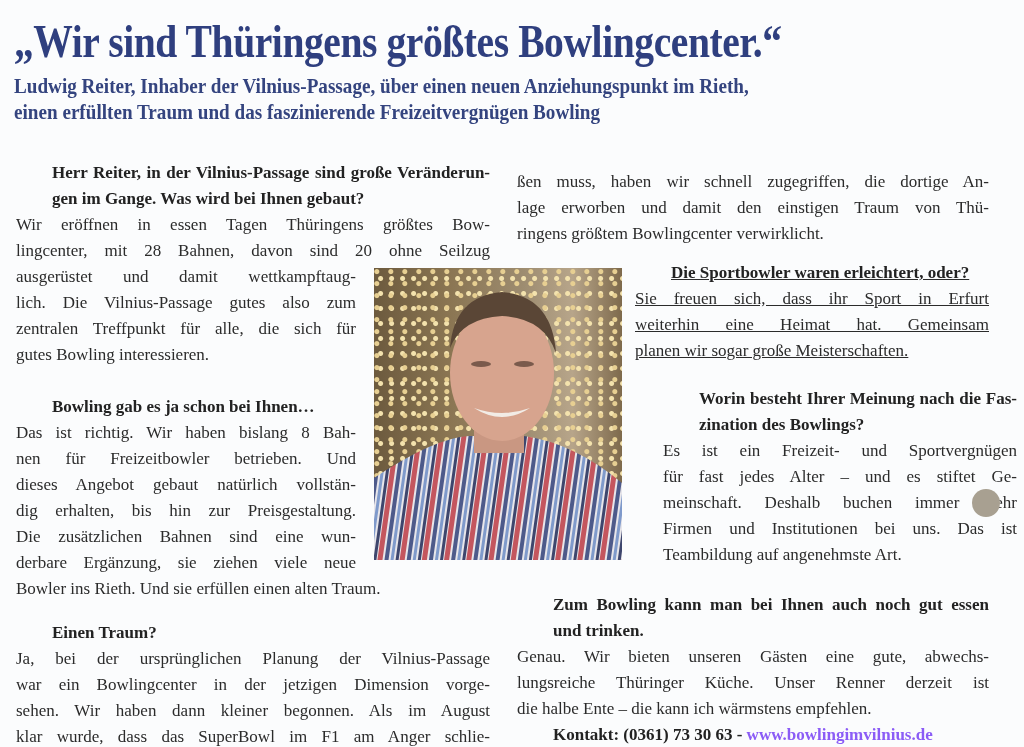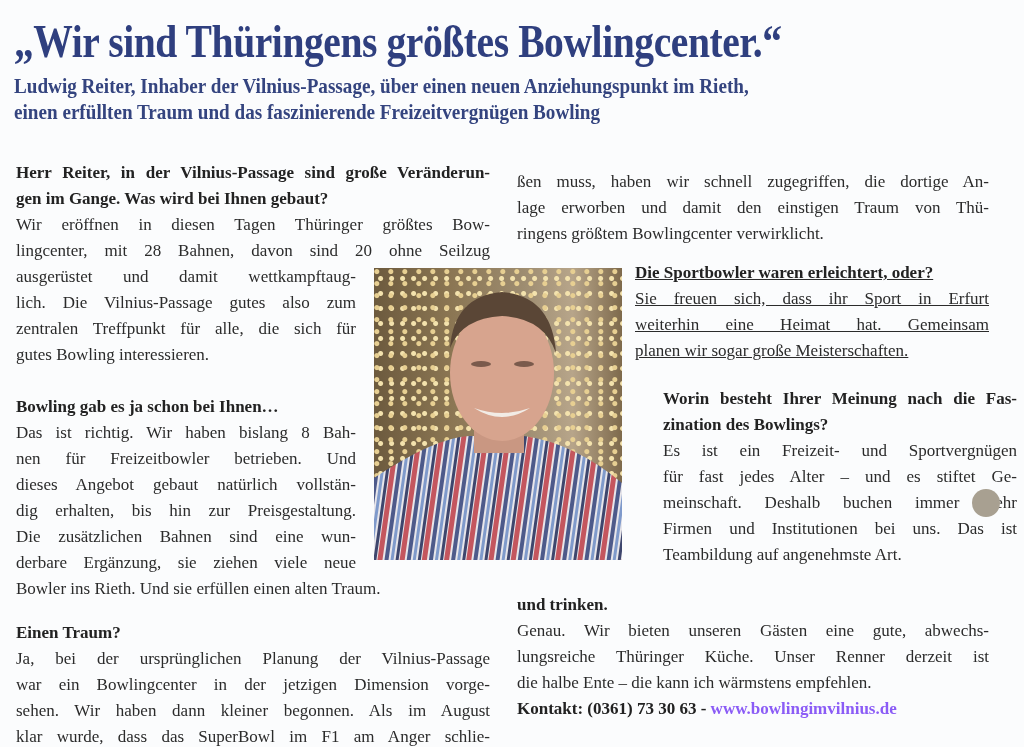--- a/index.html
+++ b/index.html
@@ -13,21 +13,21 @@
     position:absolute; left:14px; top:14px; width:1000px;
     font-size:46px; font-weight:bold; color:#2f3f7f; letter-spacing:-0.5px;
     transform:scaleX(0.86); transform-origin:left top; white-space:nowrap; line-height:56px;
   }
   .subtitle {
     position:absolute; left:14px; top:70px; width:1120px;
     font-size:22px; font-weight:bold; color:#34447f; line-height:32px;
     transform:scaleX(0.87); transform-origin:left top;
   }
   .para { position:absolute; font-size:17px; line-height:26px; text-align:justify; }
-  .q { font-weight:bold; color:#222; }
+  .q { font-weight:bold; color:#222;margin-left:36px; }
   .line { display:block; height:26px; white-space:nowrap; text-align:justify; text-align-last:justify; }
   .line.last { text-align-last:left; }
   .photo {
     position:absolute; left:374px; top:268px; width:248px; height:292px; overflow:hidden;
     background:radial-gradient(circle at 20% 30%, #e7cf92 0 2px, transparent 3px) 0 0/14px 12px,
                radial-gradient(circle at 60% 70%, #f3e2ad 0 2px, transparent 3px) 0 0/11px 15px,
                linear-gradient(90deg,#6c5a3e 0%,#8a7552 30%,#9d8c70 60%,#b7a58a 80%,#7e6a4c 100%);
   }
   .dot { position:absolute; left:972px; top:489px; width:28px; height:28px; border-radius:50%; background:#a8a091; }
   .link { color:#8b5cf6; }
@@ -37,21 +37,21 @@
 
 <div class="title">„Wir sind Thüringens größtes Bowlingcenter.“</div>
 <div class="subtitle">
   <span class="line last">Ludwig Reiter, Inhaber der Vilnius-Passage, über einen neuen Anziehungspunkt im Rieth,</span>
   <span class="line last">einen erfüllten Traum und das faszinierende Freizeitvergnügen Bowling</span>
 </div>
 
 <div class="para" style="left:16px;top:160px;width:474px;">
   <span class="line q">Herr Reiter, in der Vilnius-Passage sind große Veränderun-</span>
   <span class="line q last">gen im Gange. Was wird bei Ihnen gebaut?</span>
-  <span class="line">Wir eröffnen in diesen Tagen Thüringer größtes Bow-</span>
+  <span class="line">Wir eröffnen in essen Tagen Thüringens größtes Bow-</span>
   <span class="line">lingcenter, mit 28 Bahnen, davon sind 20 ohne Seilzug</span>
   <span class="line" style="width:340px">ausgerüstet und damit wettkampftaug-</span>
   <span class="line" style="width:340px">lich. Die Vilnius-Passage gutes also zum</span>
   <span class="line" style="width:340px">zentralen Treffpunkt für alle, die sich für</span>
   <span class="line last">gutes Bowling interessieren.</span>
 </div>
 
 <div class="para" style="left:16px;top:394px;width:474px;">
   <span class="line q last">Bowling gab es ja schon bei Ihnen…</span>
   <span class="line" style="width:340px">Das ist richtig. Wir haben bislang 8 Bah-</span>
@@ -109,20 +109,21 @@
   <span class="line q">Worin besteht Ihrer Meinung nach die Fas-</span>
   <span class="line q last">zination des Bowlings?</span>
   <span class="line">Es ist ein Freizeit- und Sportvergnügen</span>
   <span class="line">für fast jedes Alter – und es stiftet Ge-</span>
   <span class="line">meinschaft. Deshalb buchen immer mehr</span>
   <span class="line">Firmen und Institutionen bei uns. Das ist</span>
   <span class="line last">Teambildung auf angenehmste Art.</span>
 </div>
 
 <div class="para" style="left:517px;top:592px;width:472px;">
+  <span class="line q">Zum Bowling kann man bei Ihnen auch noch gut essen</span>
   <span class="line q last">und trinken.</span>
   <span class="line">Genau. Wir bieten unseren Gästen eine gute, abwechs-</span>
   <span class="line">lungsreiche Thüringer Küche. Unser Renner derzeit ist</span>
   <span class="line last">die halbe Ente – die kann ich wärmstens empfehlen.</span>
   <span class="line last q"><span>Kontakt: (0361) 73 30 63 - </span><span class="link">www.bowlingimvilnius.de</span></span>
 </div>
 
 <div class="dot"></div>
 
 </body></html>

